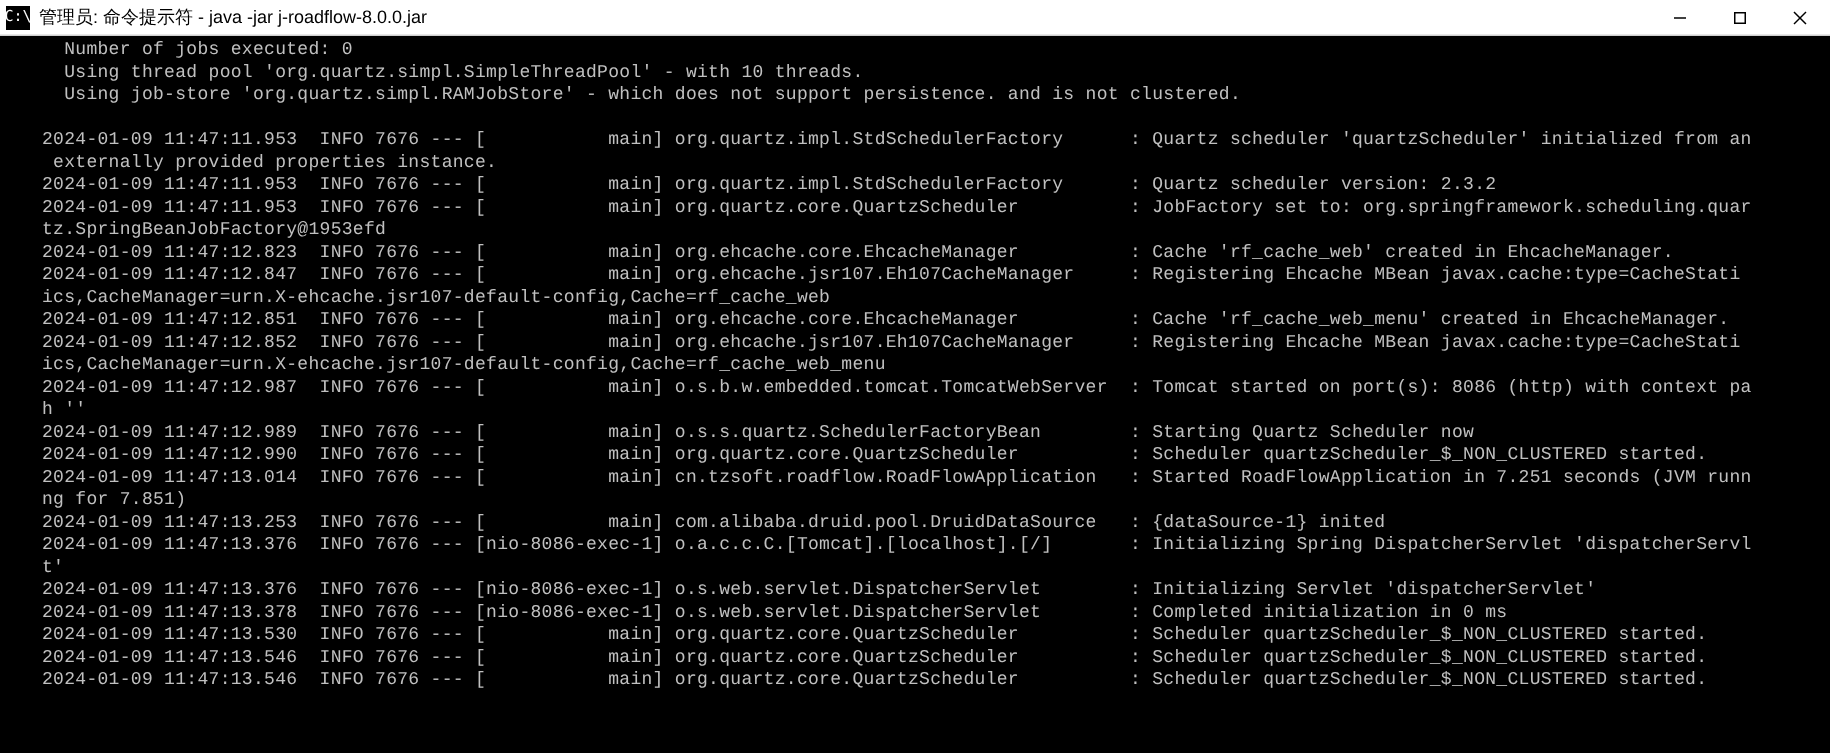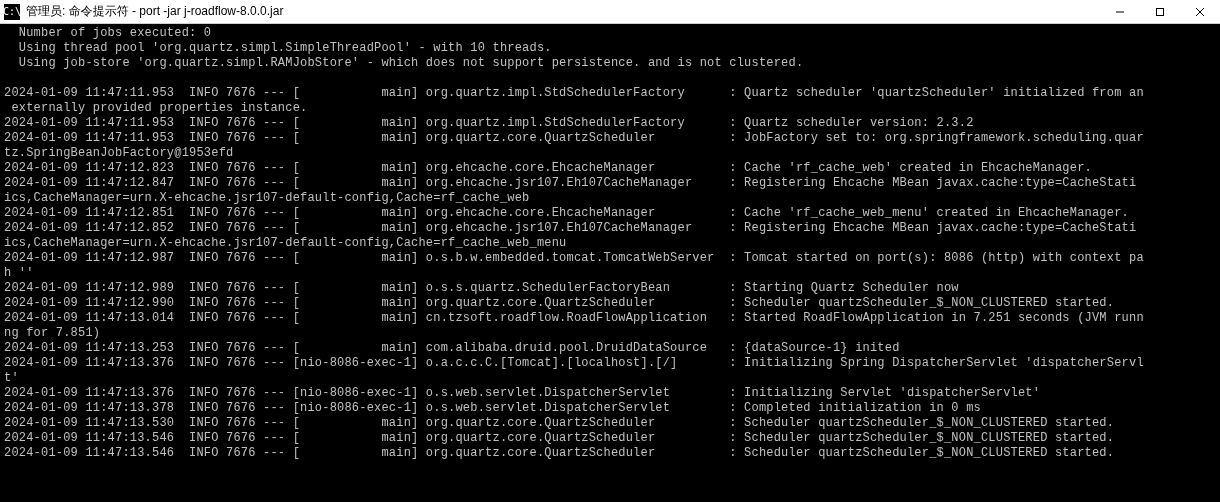--- a/index.html
+++ b/index.html
@@ -69,28 +69,29 @@
       font-size: 12px;
       line-height: 15px;
       padding: 2px 4px;
       height: calc(100% - 24px);
       overflow: hidden;
       white-space: pre;
       letter-spacing: 0.2px;
     }
     .log-line {
       white-space: pre;
+      margin-left: 24px;
     }
   </style>
 </head>
 <body>
 
 <div class="titlebar">
   <span class="titlebar-icon">C:\</span>
-  <span class="titlebar-title">管理员: 命令提示符 - port  -jar j-roadflow-8.0.0.jar</span>
+  <span class="titlebar-title">管理员: 命令提示符 - java  -jar j-roadflow-8.0.0.jar</span>
   <div class="window-controls">
     <div class="window-btn">
       <svg viewBox="0 0 10 10">
           <line x1="1" y1="5" x2="9" y2="5" stroke="#000" stroke-width="1"></line>
         </svg>
     </div>
     <div class="window-btn">
       <svg viewBox="0 0 10 10">
           <rect x="1.5" y="1.5" width="7" height="7" fill="none" stroke="#000" stroke-width="1"></rect>
         </svg>

